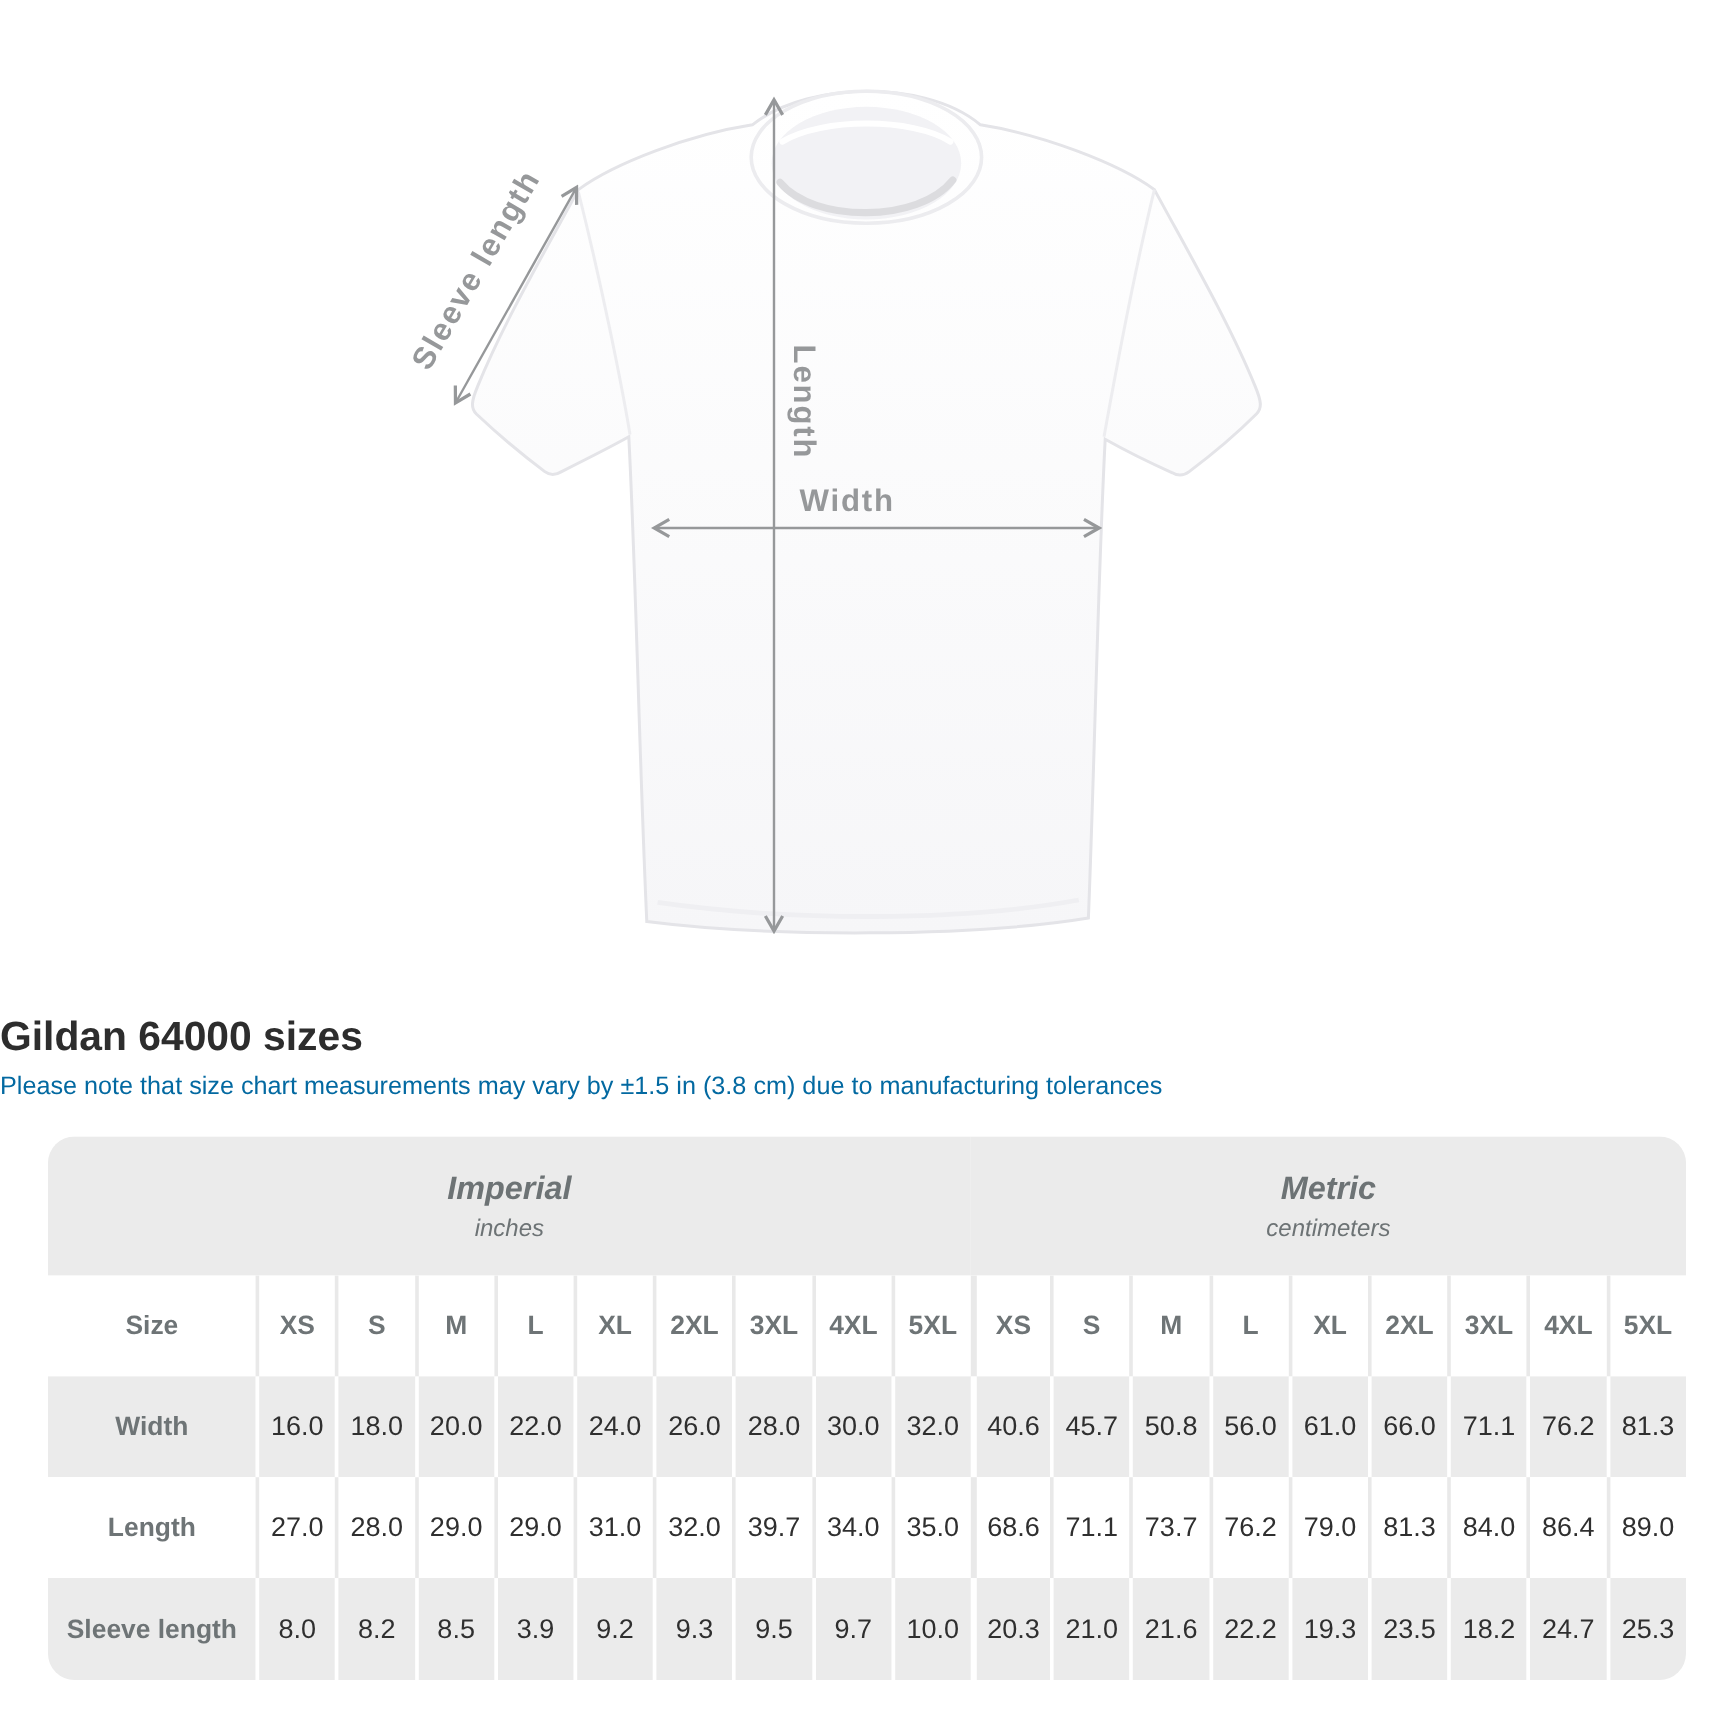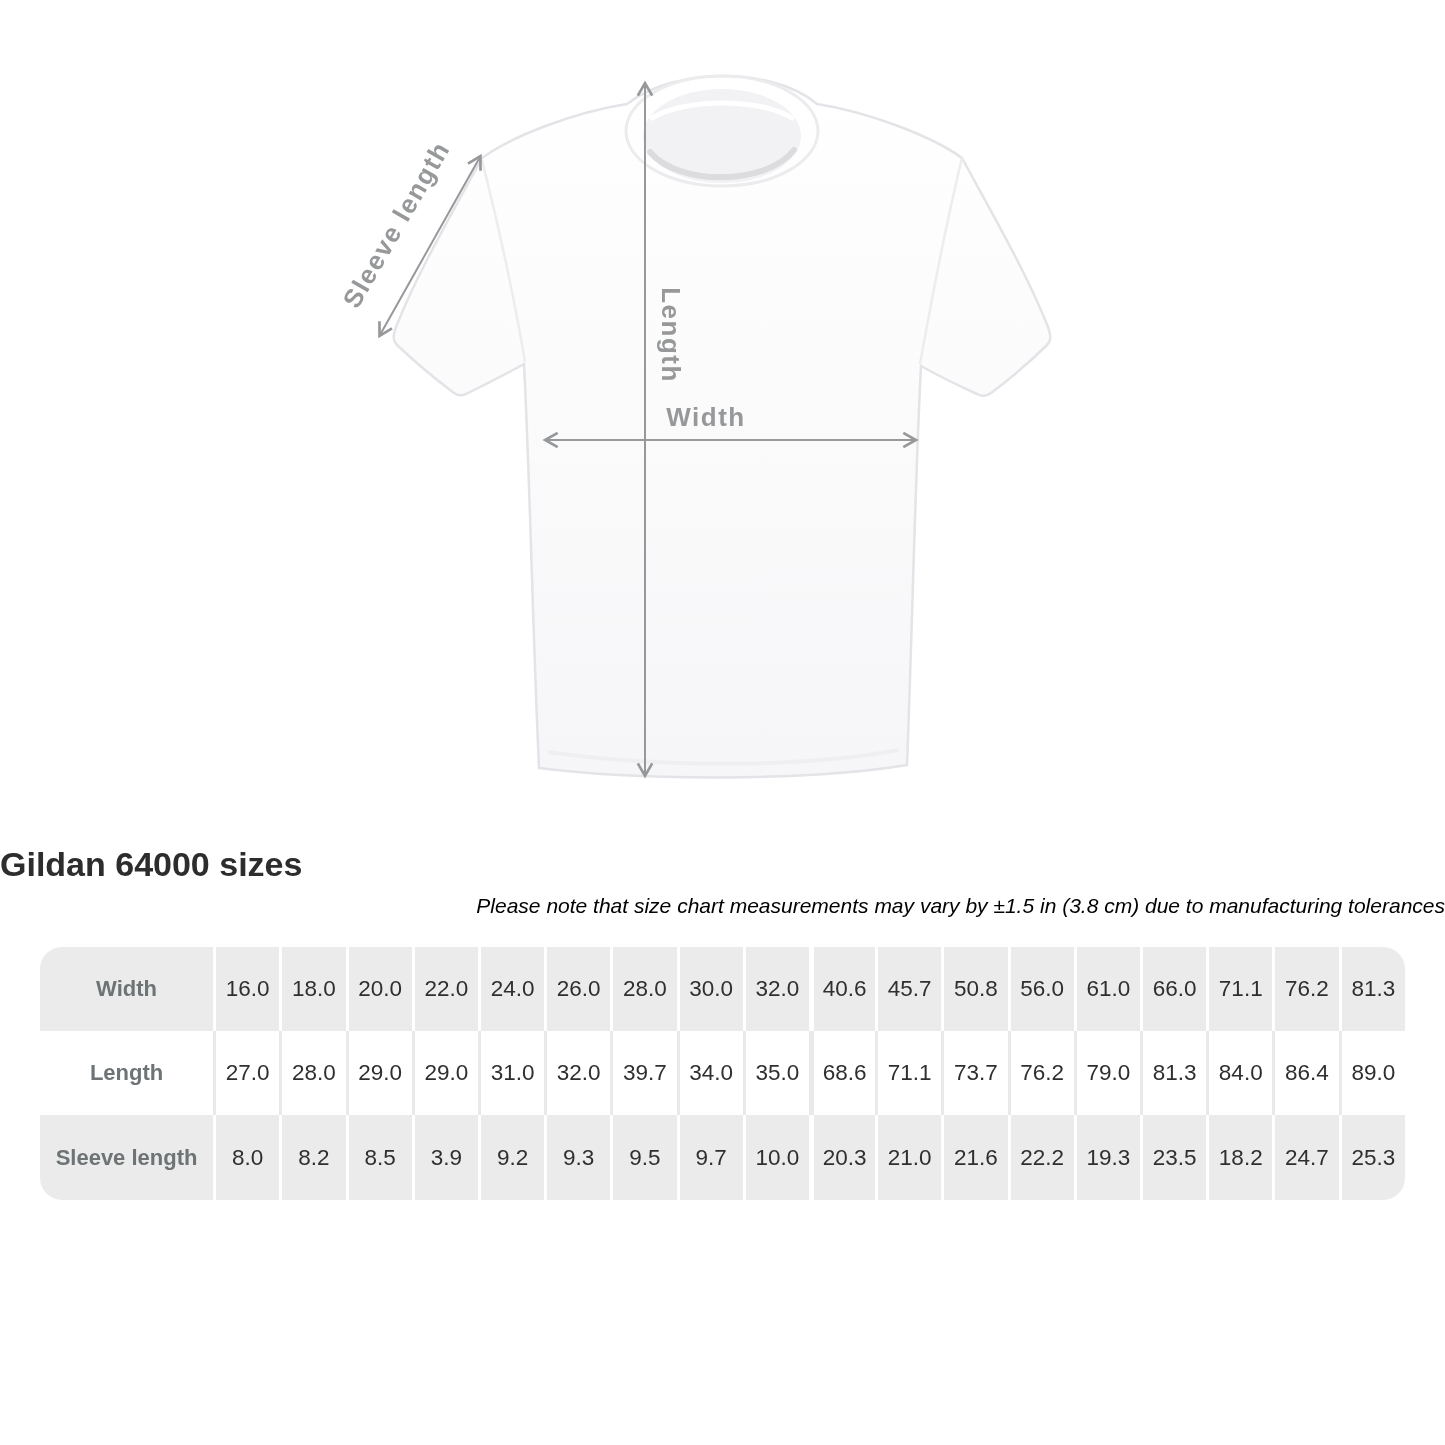--- a/index.html
+++ b/index.html
@@ -9,22 +9,22 @@
   }
   
   .shirt-area{position:absolute;left:0;top:0;width:1445px;height:830px;}
   .ann-text{fill:#96989a;font-weight:bold;font-size:26px;letter-spacing:1.5px;}
   
   .chart-title{
     position:absolute;top:845px;left:0;width:100%;
     font-size:34px;font-weight:bold;color:#2d2d2d;
   }
   .chart-note{
-    position:absolute;top:894px;left:0;width:100%;text-align:right;
-    font-size:21px;font-style:italic;color:#000000;
+    position:absolute;top:894px;left:0;width:100%;text-align:left;
+    font-size:21px;color:#0369a1;
   }
   
   .table-wrap{
     position:absolute;left:40px;top:947px;width:1365px;
     border-radius:22px;overflow:hidden;
   }
   table{width:100%;border-collapse:separate;border-spacing:0;table-layout:fixed;}
   th,td{padding:0;text-align:center;vertical-align:middle;font-weight:normal;}
   tr.band-row th{height:116px;background:#ebebeb;vertical-align:middle;}
   .band-title{font-size:27px;font-weight:bold;font-style:italic;color:#6d7375;}
@@ -120,21 +120,52 @@
         <col class="c-data">
         <col class="c-data">
         <col class="c-data">
         <col class="c-data">
         <col class="c-data">
         <col class="c-data">
         <col class="c-data">
         <col class="c-data">
   </colgroup>
   <tbody>
-
+  <tr class="band-row">
+    <th colspan="10">
+      <div class="band-title">Imperial</div>
+      <div class="band-unit">inches</div>
+    </th>
+    <th colspan="9">
+      <div class="band-title">Metric</div>
+      <div class="band-unit">centimeters</div>
+    </th>
+  </tr>
+
+  <tr class="size-row">
+    <th class="hdr">Size</th>
+    <th class="hdr">XS</th>
+    <th class="hdr">S</th>
+    <th class="hdr">M</th>
+    <th class="hdr">L</th>
+    <th class="hdr">XL</th>
+    <th class="hdr">2XL</th>
+    <th class="hdr">3XL</th>
+    <th class="hdr">4XL</th>
+    <th class="hdr">5XL</th>
+    <th class="hdr mfirst">XS</th>
+    <th class="hdr">S</th>
+    <th class="hdr">M</th>
+    <th class="hdr">L</th>
+    <th class="hdr">XL</th>
+    <th class="hdr">2XL</th>
+    <th class="hdr">3XL</th>
+    <th class="hdr">4XL</th>
+    <th class="hdr">5XL</th>
+  </tr>
 
   <tr class="data-row gray">
     <td class="hdr">Width</td>
     <td class="val">16.0</td>
     <td class="val">18.0</td>
     <td class="val">20.0</td>
     <td class="val">22.0</td>
     <td class="val">24.0</td>
     <td class="val">26.0</td>
     <td class="val">28.0</td>

